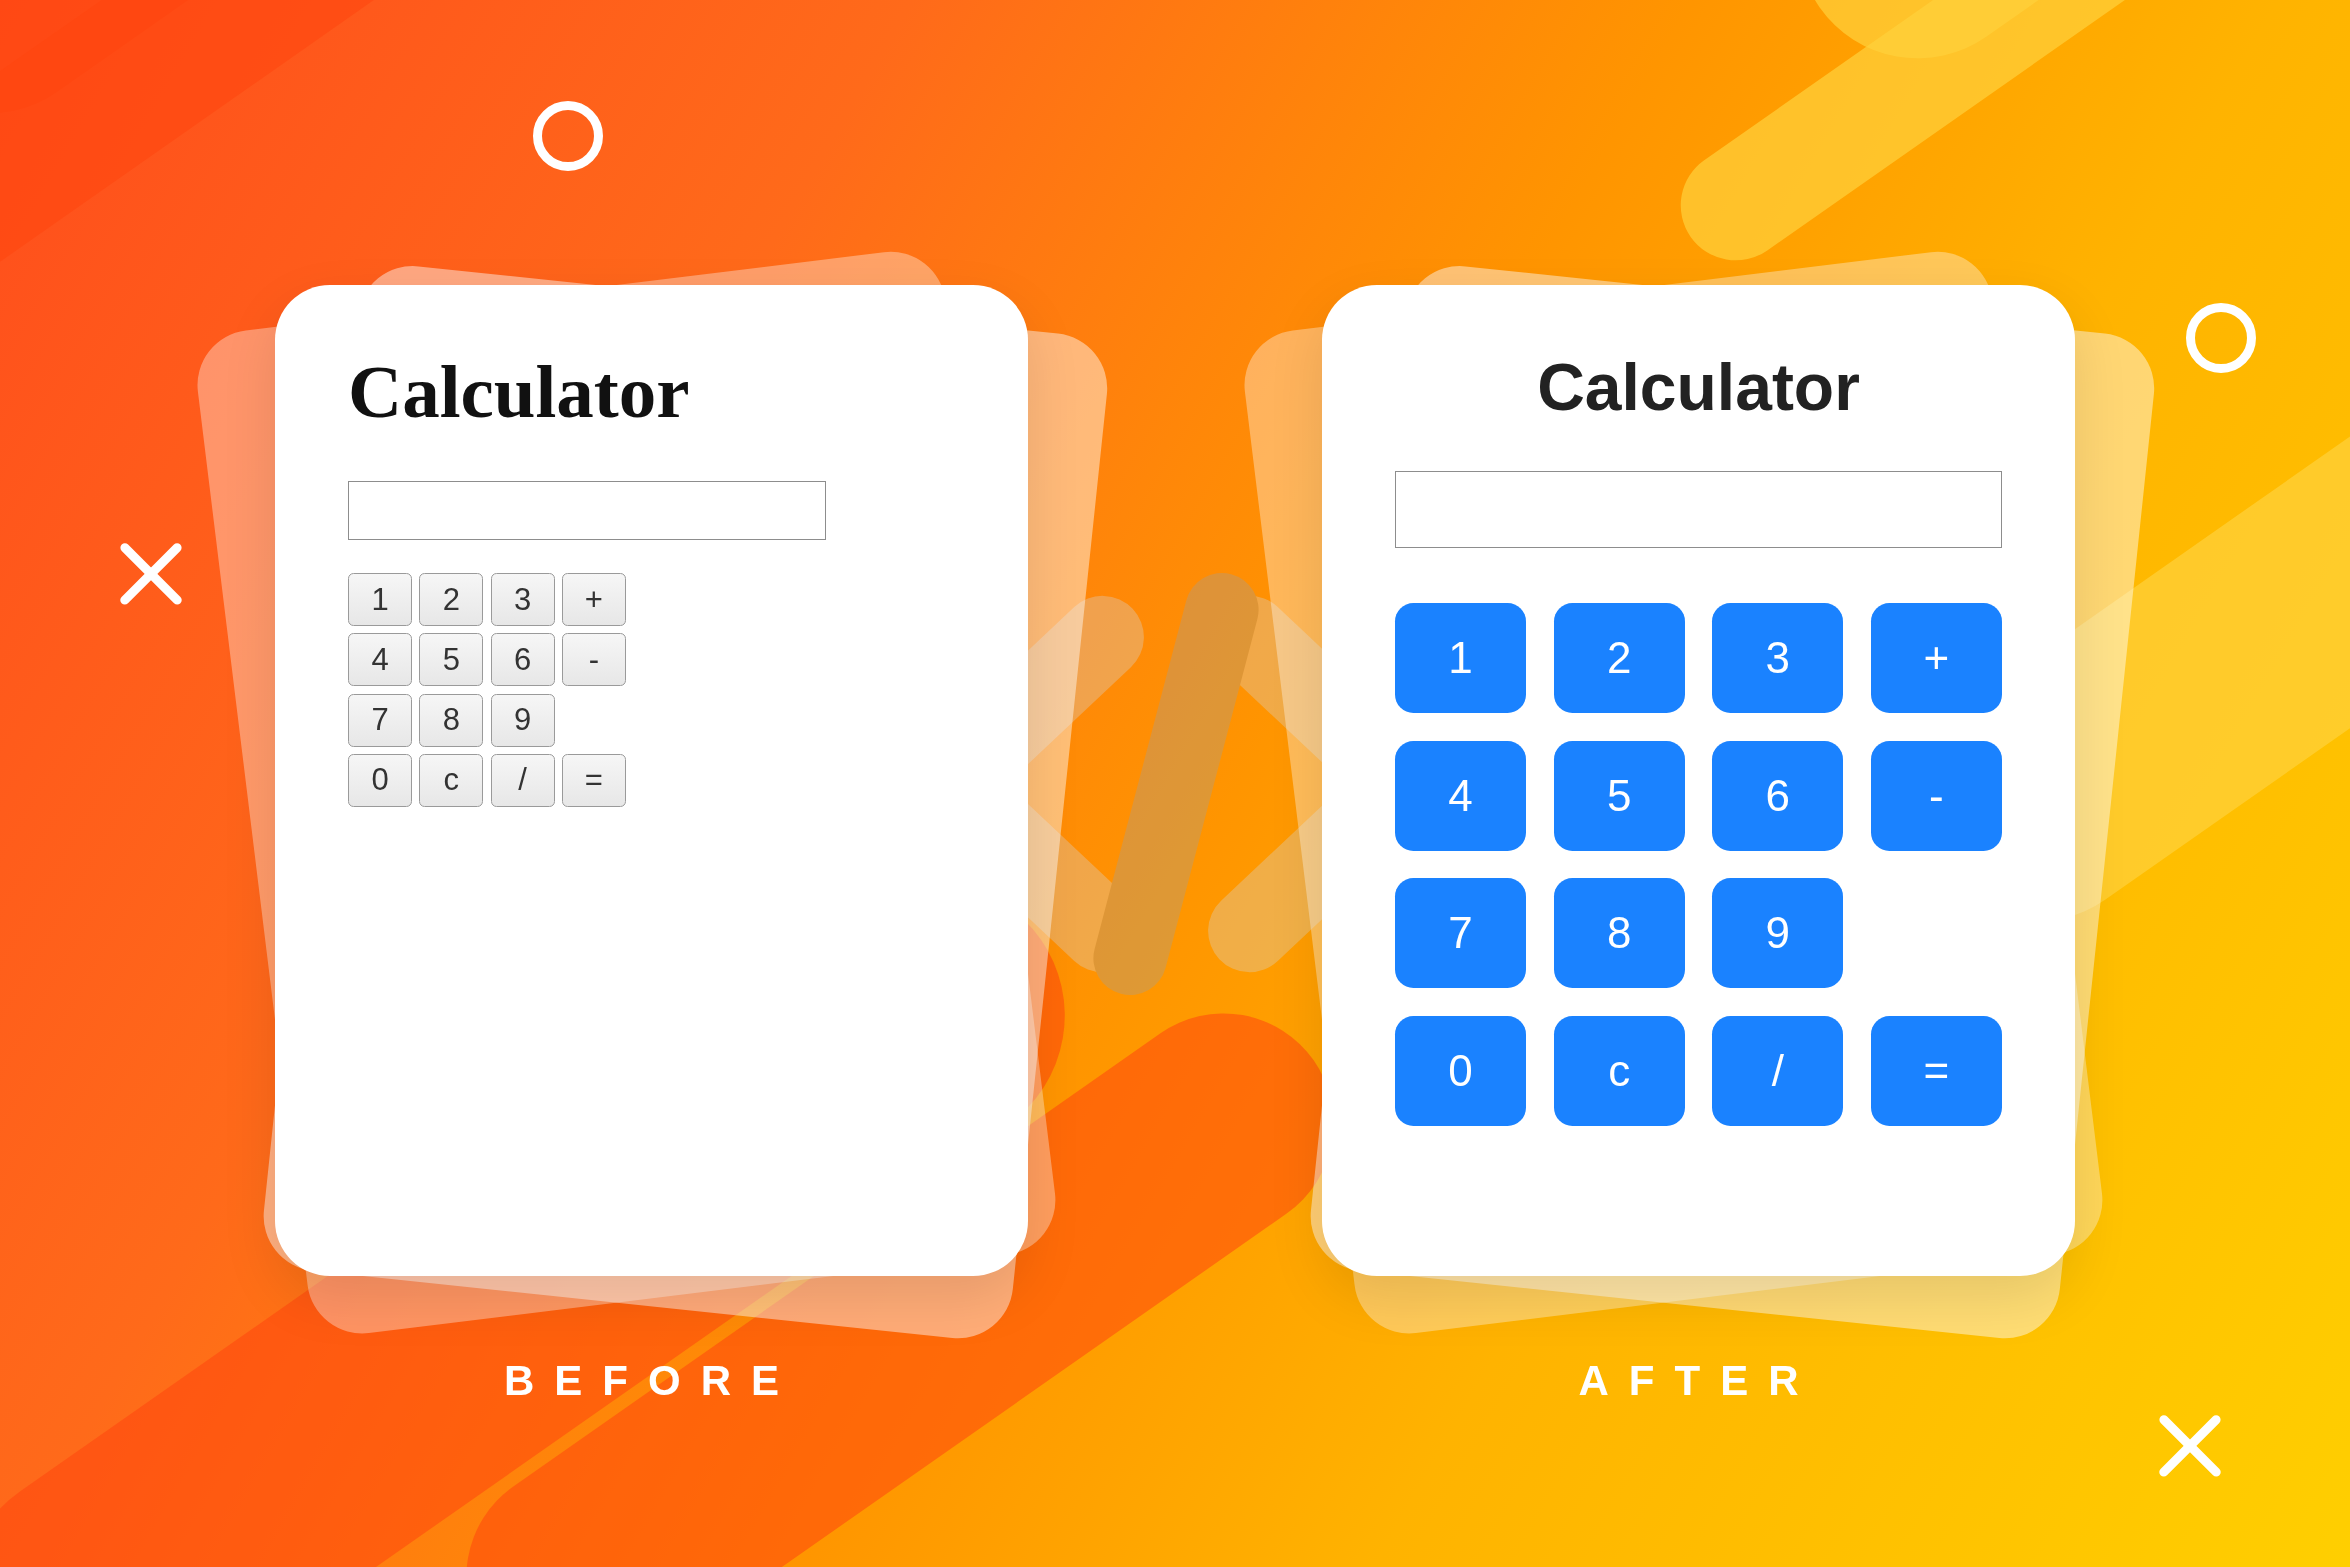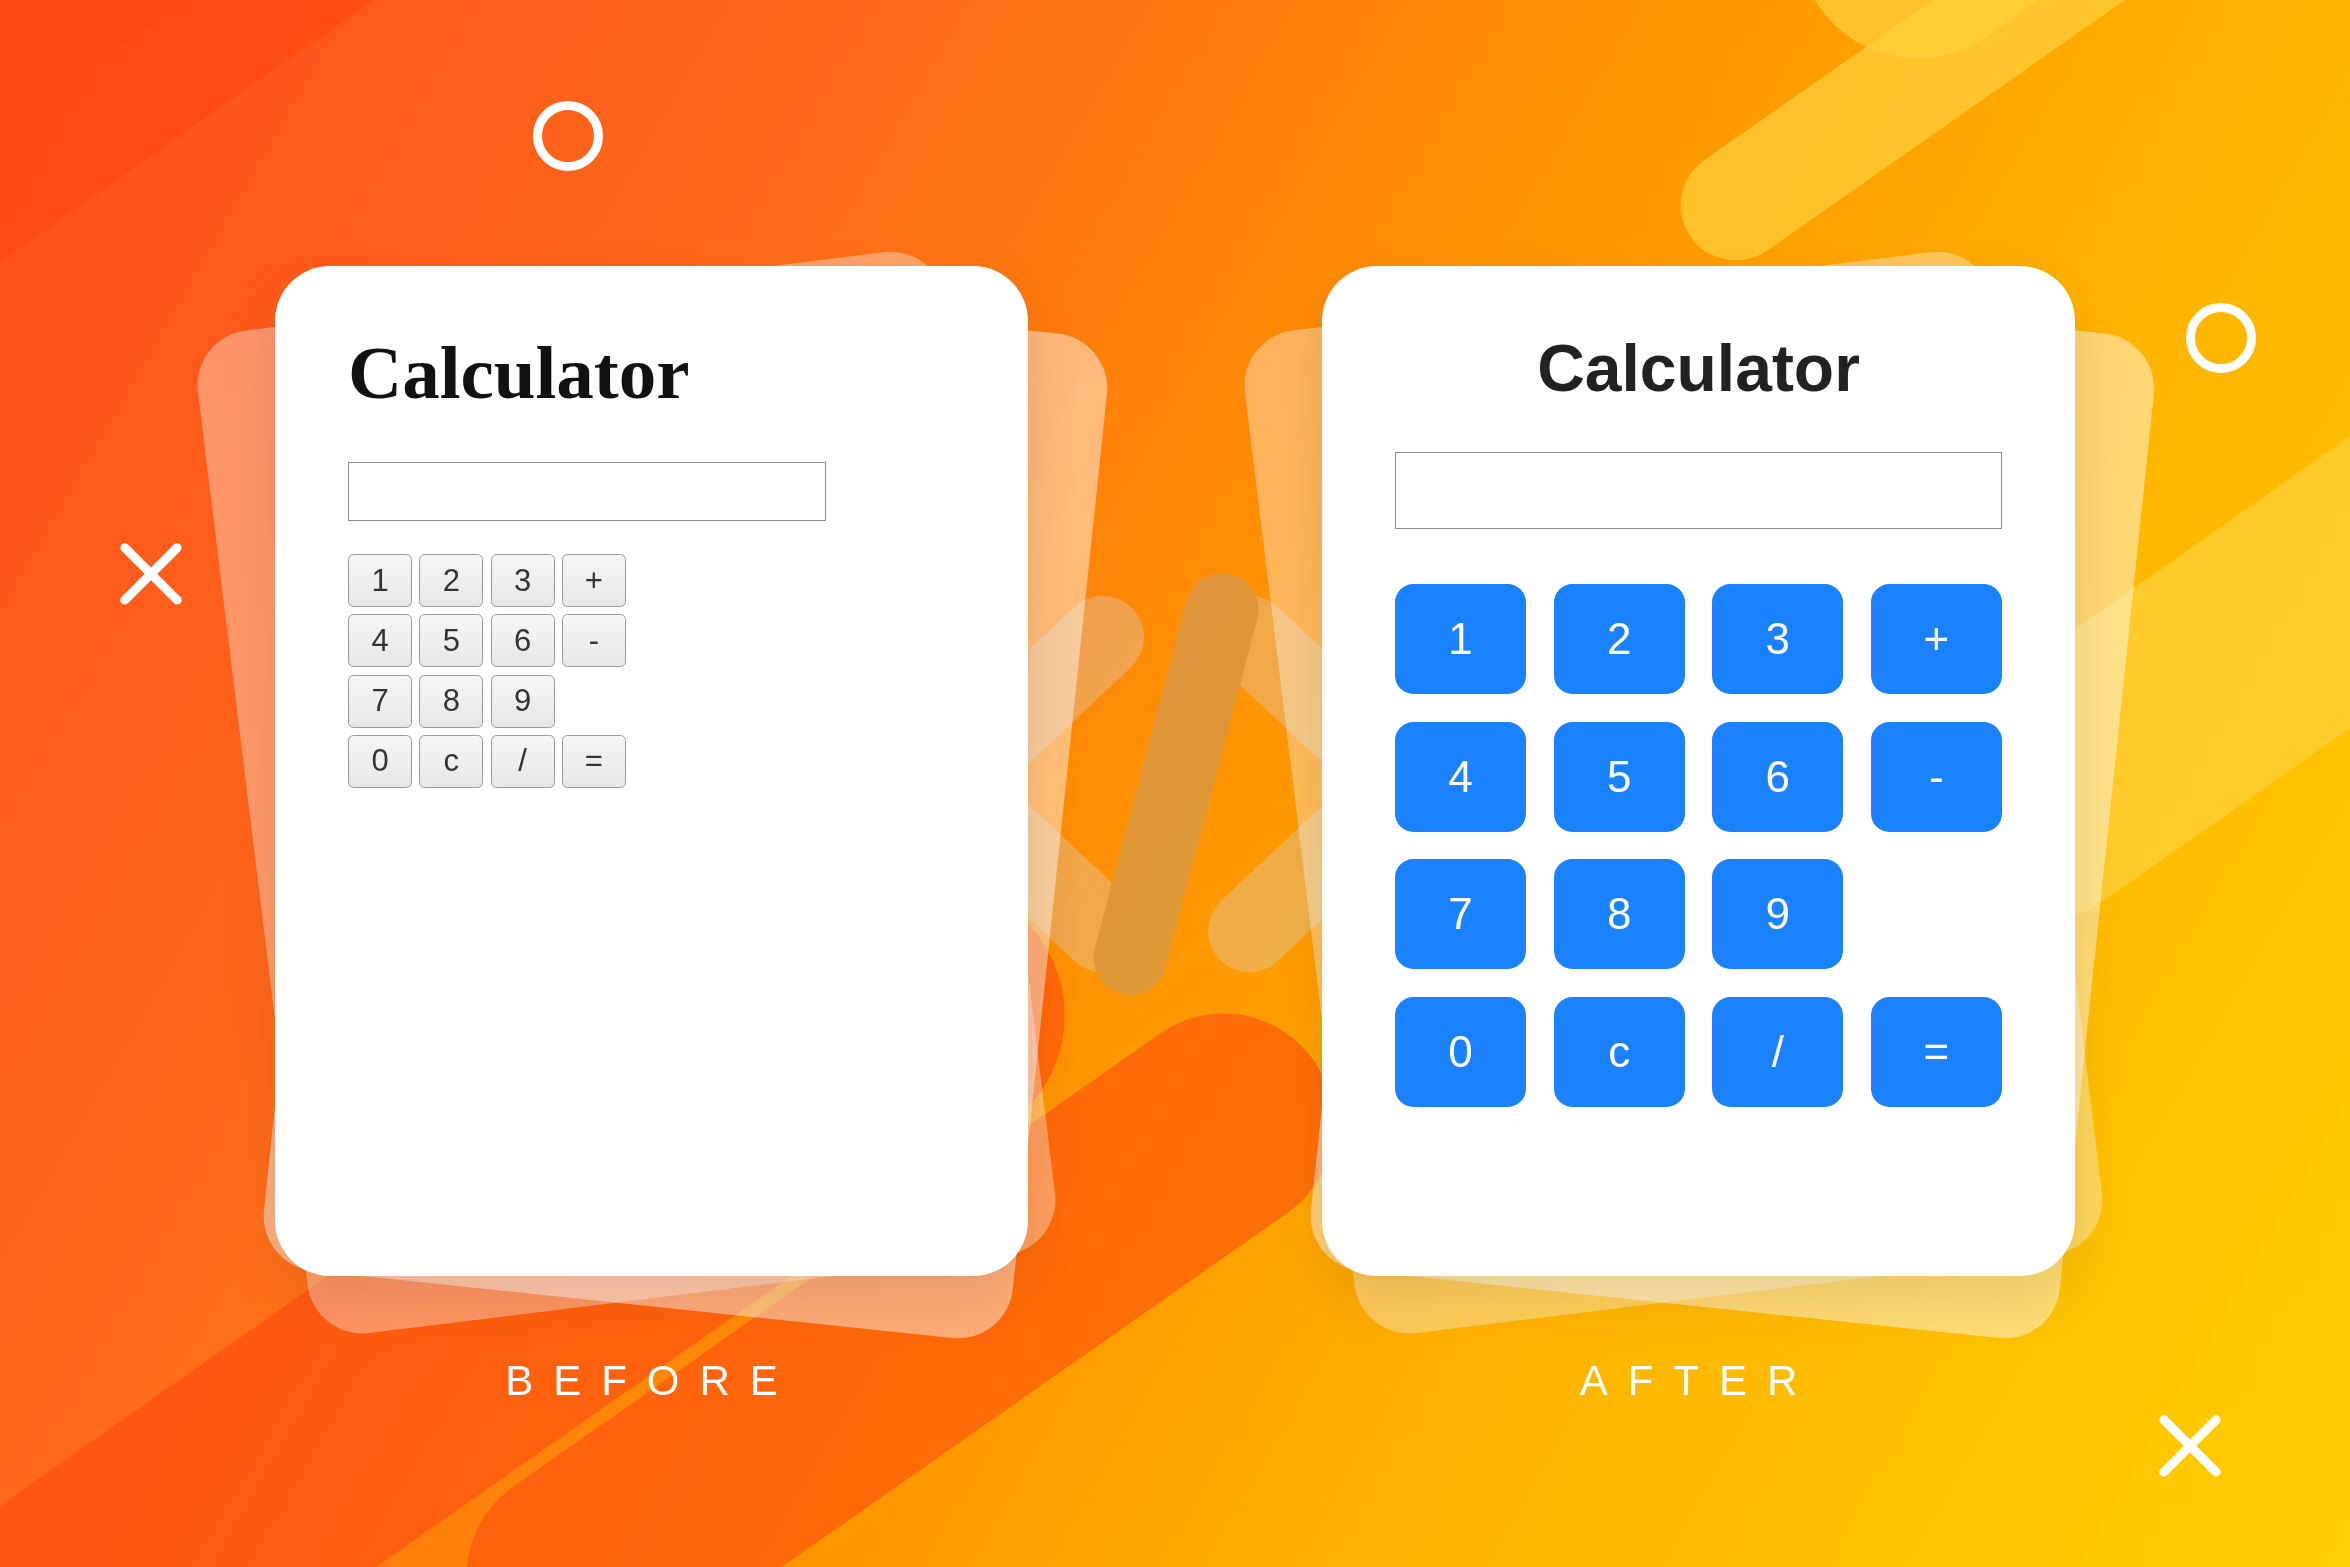--- a/index.html
+++ b/index.html
@@ -66,29 +66,29 @@
   }
   .card {
     position: absolute;
     inset: 0;
     background: #fff;
     border-radius: 55px;
     box-shadow: 0 22px 55px rgba(0,0,0,0.10);
   }
   .card.ghost1 { background: rgba(255,255,255,0.35); transform: rotate(-7deg) translate(-27.5px, 18.4px); box-shadow: none; }
   .card.ghost2 { background: rgba(255,255,255,0.45); transform: rotate(6deg) translate(37px, 27.5px); box-shadow: none; }
-  .card.main { padding: 64px 73px 116px; }
+  .card.main { padding: 64px 73px 116px; margin-top: 19px; }
 
   .caption {
     position: absolute;
     bottom: -129px;
     left: 50%;
     transform: translateX(-50%);
     color: #fff;
-    font-weight: 400;
+    font-weight: 700;
     font-size: 42px;
     letter-spacing: 20px;
   }
 
   
   .before .title {
     font-family: Georgia, "Times New Roman", serif;
     font-weight: 700;
     font-size: 75px;
     color: #111;

